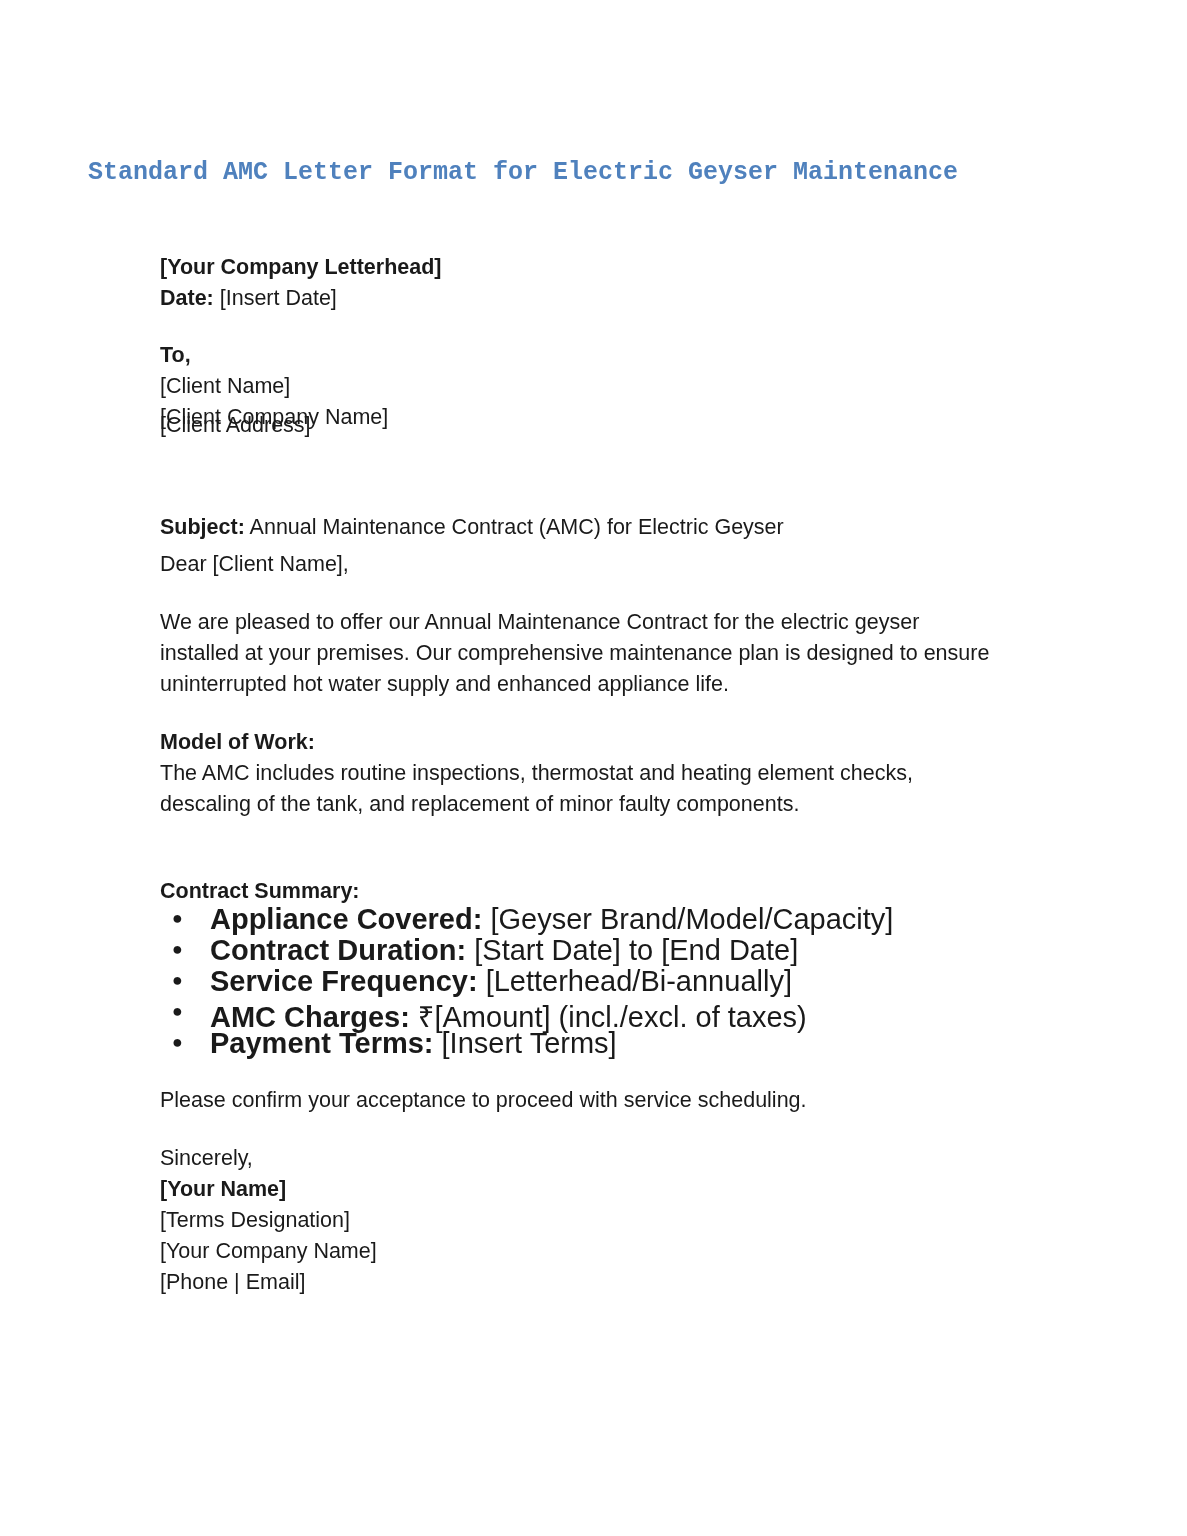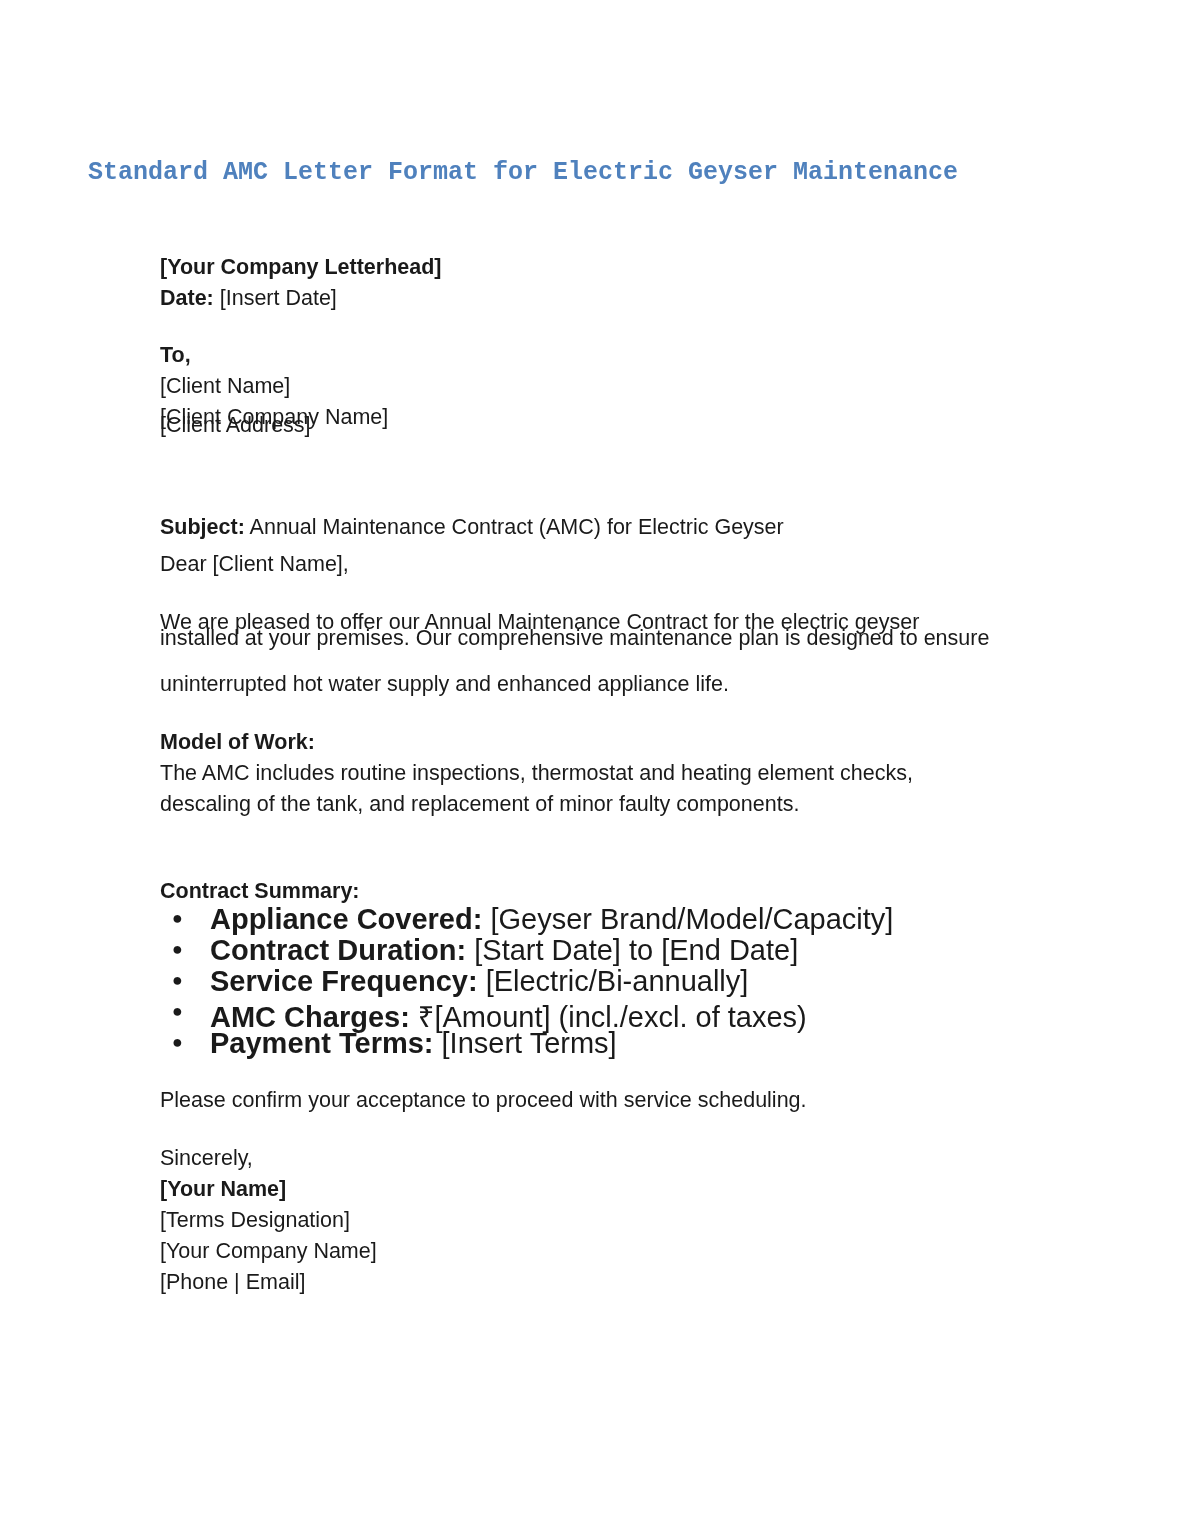--- a/index.html
+++ b/index.html
@@ -23,36 +23,36 @@
 <div class="line" style="top:340px"><b>To,</b></div>
 <div class="line" style="top:371px">[Client Name]</div>
 <div class="line" style="top:402px">[Client Company Name]</div>
 <div class="line" style="top:410px">[Client Address]</div>
 
 <div class="line" style="top:512px"><b>Subject:</b><span> Annual Maintenance Contract (AMC) for Electric Geyser</span></div>
 
 <div class="line" style="top:549px">Dear [Client Name],</div>
 
 <div class="line" style="top:607px">We are pleased to offer our Annual Maintenance Contract for the electric geyser</div>
-<div class="line" style="top:623px">installed at your premises. Our comprehensive maintenance plan is designed to ensure</div>
+<div class="line" style="top:638px">installed at your premises. Our comprehensive maintenance plan is designed to ensure</div>
 <div class="line" style="top:669px">uninterrupted hot water supply and enhanced appliance life.</div>
 
 <div class="line" style="top:727px"><b>Model of Work:</b></div>
 <div class="line" style="top:758px">The AMC includes routine inspections, thermostat and heating element checks,</div>
 <div class="line" style="top:789px">descaling of the tank, and replacement of minor faulty components.</div>
 
 <div class="line" style="top:876px"><b>Contract Summary:</b></div>
 
 <div>
   <span class="bullet" style="top:908px">●</span>
   <div class="bitem" style="top:903px"><b>Appliance Covered:</b><span> [Geyser Brand/Model/Capacity]</span></div>
   <span class="bullet" style="top:939px">●</span>
   <div class="bitem" style="top:934px"><b>Contract Duration:</b><span> [Start Date] to [End Date]</span></div>
   <span class="bullet" style="top:970px">●</span>
-  <div class="bitem" style="top:965px"><b>Service Frequency:</b><span> [Electric/Bi-annually]</span></div>
+  <div class="bitem" style="top:965px"><b>Service Frequency:</b><span> [Letterhead/Bi-annually]</span></div>
   <span class="bullet" style="top:1001px">●</span>
   <div class="bitem" style="top:996px"><b>AMC Charges:</b><span> ₹[Amount] (incl./excl. of taxes)</span></div>
   <span class="bullet" style="top:1032px">●</span>
   <div class="bitem" style="top:1027px"><b>Payment Terms:</b><span> [Insert Terms]</span></div>
 </div>
 
 <div class="line" style="top:1085px">Please confirm your acceptance to proceed with service scheduling.</div>
 
 <div class="line" style="top:1143px">Sincerely,</div>
 <div class="line" style="top:1174px"><b>[Your Name]</b></div>

